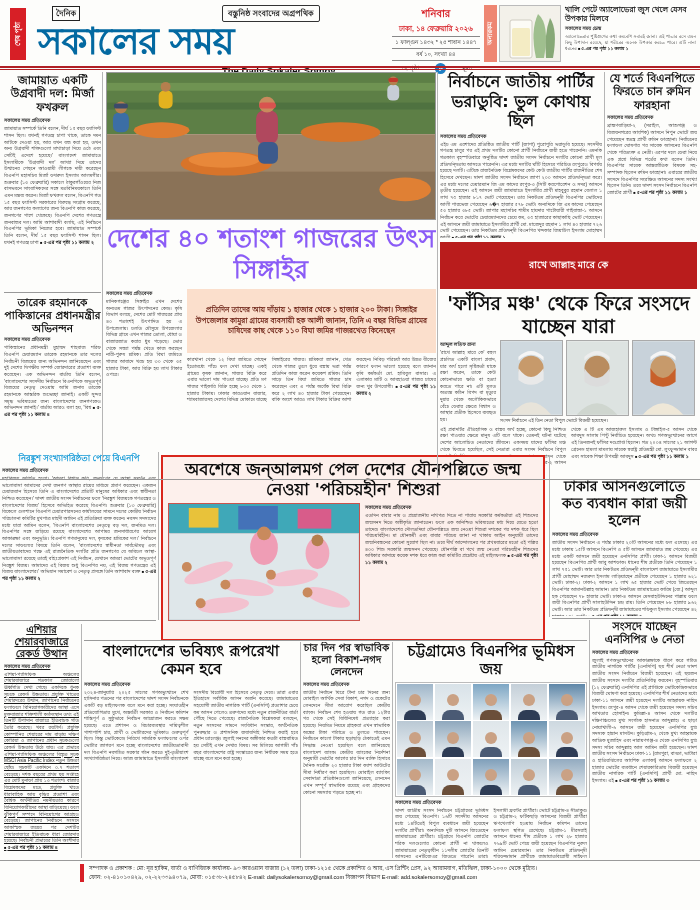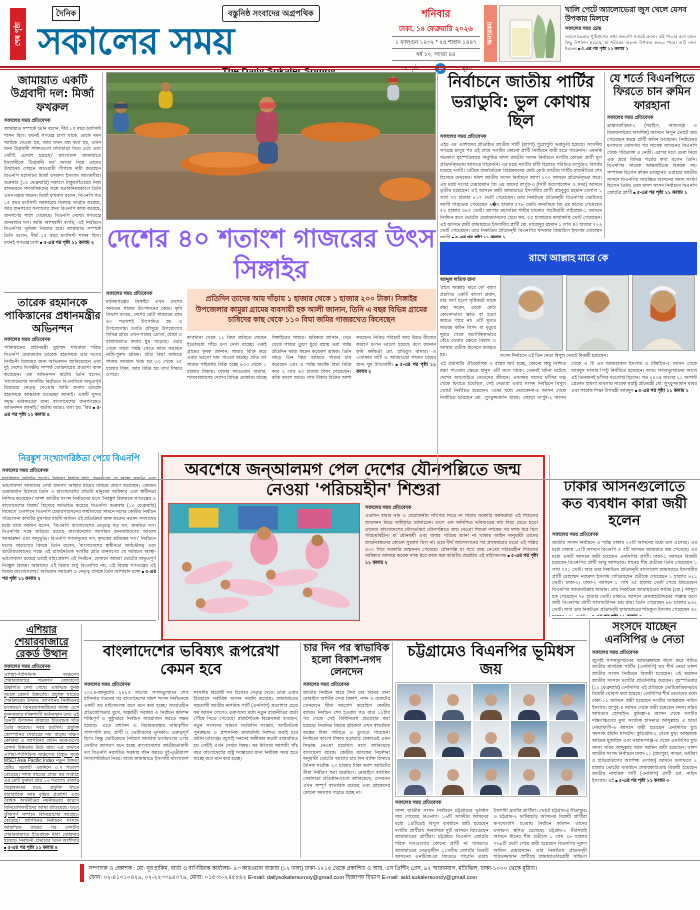--- a/index.html
+++ b/index.html
@@ -44,27 +44,27 @@
   .vline { position:absolute; width:1px; background:#b5b5b5; }
   .hline { position:absolute; height:1px; background:#9a9a9a; }
 
   
   #main-art { left:106px; top:72px; width:330px; height:406px; }
   .main-photo { width:330px; height:148px; border:1px solid #999; display:block; }
   #main-art .hl { font-size:25px; color:#8b5cf6; margin-top:4px; }
   .main-bodywrap { display:flex; gap:5px; margin-top:4px; height:188px; overflow:hidden; }
   .main-col1 { width:76px; }
   .main-right { width:249px; }
-  .pullquote { background:#fbdfcc; color:#6e2417; font-weight:bold; font-size:7.4px; line-height:1.45; text-align:center; padding:5px 6px; margin-bottom:4px; }
+  .pullquote { background:#fbdfcc; color:#6e2417; font-weight:bold; font-size:7.4px; line-height:1.45; text-align:center; padding:16px 6px; margin-bottom:4px; }
   .cols3 { column-count:3; column-gap:5px; }
   .cols2 { column-count:2; column-gap:5px; }
 
   
   #fashi { left:440px; top:242px; width:257px; height:236px; }
-  .banner { background:#1d4ed8; color:#fff; font-weight:bold; text-align:center; font-size:9.5px; padding:9px 0; }
+  .banner { background:#b91c1c; color:#fff; font-weight:bold; text-align:center; font-size:9.5px; padding:16px 0; }
   #fashi .hl { font-size:19px; margin:3px 0 2px; }
   .fashi-row { display:flex; gap:4px; }
   .fashi-intro { width:56px; }
   .portraits { flex:1; }
   .portrait-strip { display:flex; gap:3px; }
   .portrait { width:63px; height:76px; border:1px solid #aaa; }
   .caption { font-size:4.6px; line-height:1.3; color:#222; margin-top:1.5px; text-align:justify; }
 
   
   #shishu { left:161px; top:455px; width:384px; height:186px; border:2px solid #d9261c; background:#fdf0ec; padding:3px 5px; }
@@ -193,20 +193,21 @@
   </div>
 
   <div class="art" style="left:607px; top:72px; width:90px; height:166px;">
     <div class="hl" style="font-size:11px;text-align:center;">যে শর্তে বিএনপিতে ফিরতে চান রুমিন ফারহানা</div>
     <div class="byline" style="margin-top:2px;">সকালের সময় প্রতিবেদক</div>
     <div class="body-txt"><span>ব্রাহ্মণবাড়িয়া-২ (সরাইল, আশুগঞ্জ ও বিজয়নগরের আংশিক) আসনে নিপুন ভোটে জয় পেয়েছেন স্বতন্ত্র প্রার্থী রুমিন ফারহানা। নির্বাচনের ফলাফল ঘোষণার পর সাবেক আসনের বিএনপি থেকে পরিত্যক্ত এ নেত্রী। এরপর দলে ফেরা নিয়ে এক প্রশ্নে বিভিন্ন শর্তের কথা বলেন তিনি। বিএনপির সাবেক আন্তর্জাতিক বিষয়ক সহ-সম্পাদক ছিলেন রুমিন ফারহানা। এবারের জাতীয় সংসদে বিএনপির সংরক্ষিত আসনের সদস্য সংখ্যা ছিলেন তিনি। তবে দ্বাদশ সংসদ নির্বাচনে বিএনপি জোটের প্রার্থী</span> <span class="jump">৫-এর পর পৃষ্ঠা ১১ কলাম ১</span></div>
   </div>
 
   <div class="art" id="fashi">
     <div class="banner">রাখে আল্লাহ মারে কে</div>
+    <div class="hl">'ফাঁসির মঞ্চ' থেকে ফিরে সংসদে যাচ্ছেন যারা</div>
     <div class="fashi-row">
       <div class="fashi-intro">
         <div class="byline">আব্দুল লতিফ রানা</div>
         <div class="body-txt">'রাখে আল্লাহ মারে কে' বহুল প্রচলিত একটি বাংলা প্রবাদ, যার অর্থ হলো সৃষ্টিকর্তা যাকে রক্ষা করেন, তাকে কেউ কোনোভাবে ক্ষতি বা হত্যা করতে পারে না। এটি মূলত অত্যন্ত কঠিন বিপদ বা মৃত্যুর দুয়ার থেকে অলৌকিকভাবে বেঁচে ফেরার ক্ষেত্রে বিশ্বাস ও আস্থার প্রতীক হিসেবে ব্যবহৃত হয়।</div>
       </div>
       <div class="portraits">
         <div class="portrait-strip">
           <svg class="portrait" viewBox="0 0 63 76">
             <rect width="63" height="76" fill="#cfd9df"></rect>
             <circle cx="31" cy="28" r="13" fill="#c79a6b"></circle>

